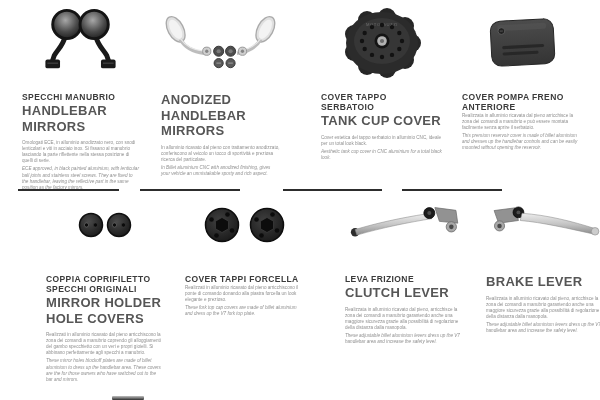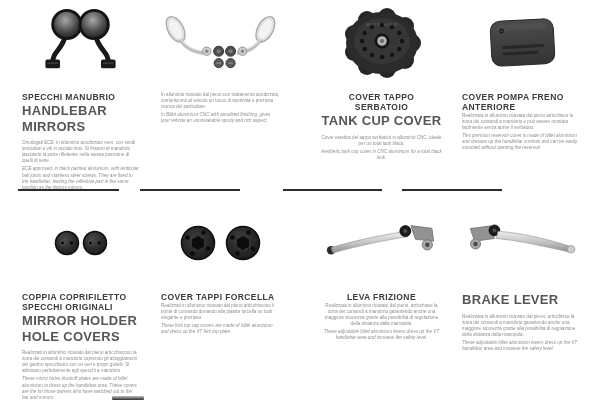--- a/index.html
+++ b/index.html
@@ -6,24 +6,24 @@
   body {
     width: 600px; height: 400px;
     background: #ffffff;
     font-family: "Liberation Sans", sans-serif;
     overflow: hidden;
     position: relative;
   }
   .page { position: absolute; inset: 0; background: #ffffff; }
   .card { position: absolute; }
   .card.row1 { top: 0; height: 192px; }
-  .card.row2 { top: 200px; height: 200px; }
+  .card.row2 { top: 182px; height: 200px; margin-left: 24px; }
   .c1 { left: 22px;  width: 117px; }
   .c2 { left: 161px; width: 119px; }
-  .c3 { left: 321px; width: 121px; text-align: center; }
+  .c3 { left: 321px; width: 121px; }
   .c4 { left: 462px; width: 119px; }
   .imgbox {
     height: 86px; margin-bottom: 6px;
     display: flex; align-items: center; justify-content: center;
   }
   .title {
     font-size: 8.5px; font-weight: bold; letter-spacing: 0.4px;
     color: #3b3b3b; line-height: 1.18; margin: 0 0 1px 0;
     text-transform: uppercase;
   }
@@ -98,20 +98,21 @@
         <circle cx="76" cy="41" r="5.5" fill="#4e4e4e" stroke="#2e2e2e" stroke-width="1"></circle>
           <circle cx="76" cy="41" r="2.3" fill="#7a7a7a"></circle>
         <circle cx="89" cy="41" r="4.5" fill="#cfcfcf" stroke="#949494" stroke-width="1"></circle>
           <circle cx="89" cy="41" r="1.8" fill="#858585"></circle>
         <circle cx="63" cy="54" r="5" fill="#5a5a5a" stroke="#333333" stroke-width="1"></circle>
           <rect x="60.5" y="53.2" width="5" height="1.6" fill="#8a8a8a"></rect>
         <circle cx="76" cy="54" r="5" fill="#5a5a5a" stroke="#333333" stroke-width="1"></circle>
           <rect x="73.5" y="53.2" width="5" height="1.6" fill="#8a8a8a"></rect>
       </svg>
     </div>
+    <h4 class="subtitle">ANODIZED HANDLEBAR MIRRORS</h4>
     <p class="desc it">In alluminio ricavato dal pieno con trattamento anodizzato, conferiscono al veicolo un tocco di sportività e preziosa ricerca del particolare.</p>
     <p class="desc en">In Billet aluminium CNC with anodized finishing, gives your vehicle an unmistakable sporty and rich aspect.</p>
   </div>
 
   <div class="card row1 c3">
     <div class="imgbox">
       <svg width="100" height="72" viewBox="0 0 100 72">
         <g fill="#262626">
           <circle cx="80" cy="36" r="9"></circle>
             <circle cx="73" cy="53" r="9"></circle>
@@ -248,20 +249,21 @@
         <circle cx="11" cy="36" r="4.6" fill="#2c2c2c"></circle>
         <path d="M11 33 C34 26, 62 20, 88 16 L95 21 C70 25, 40 31, 13 39 Z" fill="url(#sl7)" stroke="#8a8a8a" stroke-width="0.6"></path>
         <circle cx="92" cy="15" r="6" fill="#1c1c1c" stroke="#000000" stroke-width="0.8"></circle>
         <circle cx="92" cy="15" r="2.2" fill="#4d4d4d"></circle>
         <path d="M98 9 L121 12 L123 26 L103 24 Z" fill="#929292" stroke="#6d6d6d" stroke-width="0.8"></path>
         <circle cx="116" cy="30" r="5.6" fill="#a8a8a8" stroke="#6d6d6d" stroke-width="0.9"></circle>
         <circle cx="116" cy="30" r="2.5" fill="#4a4a4a"></circle>
       </svg>
     </div>
     <h3 class="title">LEVA FRIZIONE</h3>
+    <h4 class="subtitle">CLUTCH LEVER</h4>
     <p class="desc it">Realizzata in alluminio ricavato dal pieno, arricchisce la zona dei comandi a manubrio garantendo anche una maggiore sicurezza grazie alla possibilità di regolazione della distanza dalla manopola.</p>
     <p class="desc en">These adjustable billet aluminium levers dress up the V7 handlebar area and increase the safety level.</p>
   </div>
 
   <div class="card row2 c4">
     <div class="imgbox">
       <svg width="132" height="56" viewBox="0 0 132 56">
         <defs>
           <linearGradient id="sl8" x1="0" y1="0" x2="0" y2="1">
             <stop offset="0%" stop-color="#ededed"></stop>

